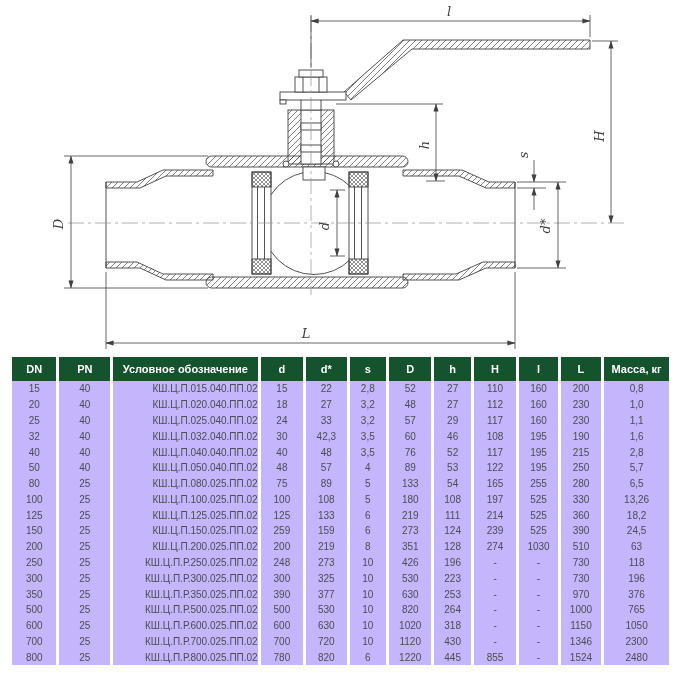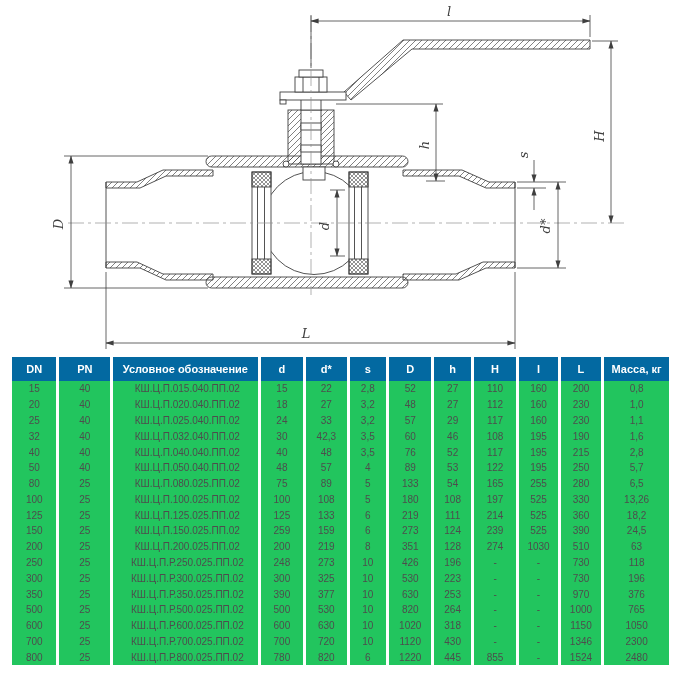--- a/index.html
+++ b/index.html
@@ -2,26 +2,26 @@
 <html><head>
 <meta charset="utf-8">
 <style>
   html,body{margin:0;padding:0;background:#fff;}
   #page{position:relative;width:681px;height:700px;background:#fff;overflow:hidden;
         font-family:"Liberation Sans",sans-serif;}
   #drawing{position:absolute;left:0;top:0;}
   .dimtext{font-family:"DejaVu Serif",serif;font-style:italic;font-size:13px;fill:#3f3f3f;}
   #specs{position:absolute;left:9px;top:357px;width:663px;}
   table{border-collapse:separate;border-spacing:3px 0;width:100%;table-layout:fixed;}
-  th{background:#0369a1;color:#ffffff;font-size:11px;font-weight:bold;
+  th{background:#14532d;color:#ffffff;font-size:11px;font-weight:bold;
      padding:6px 0 6px 0;text-align:center;white-space:nowrap;overflow:hidden;}
   th.left{text-align:center;}
   td{color:#4d4d4d;font-size:10px;padding:2.4px 0;text-align:center;white-space:nowrap;overflow:hidden;}
-  td.left{text-align:center;padding-left:4px;}
-  tbody tr{background:#22c55e;}
+  td.left{text-align:right;padding-left:4px;}
+  tbody tr{background:#c4b5fd;}
 </style>
 </head>
 <body>
 
 <div id="page">
 
   <svg id="drawing" width="681" height="357" viewBox="0 0 681 357">
     <defs>
       <pattern id="h45" width="6" height="6" patternUnits="userSpaceOnUse">
         <path d="M0,6 L6,0" stroke="#4a4a4a" stroke-width="0.7"></path>

